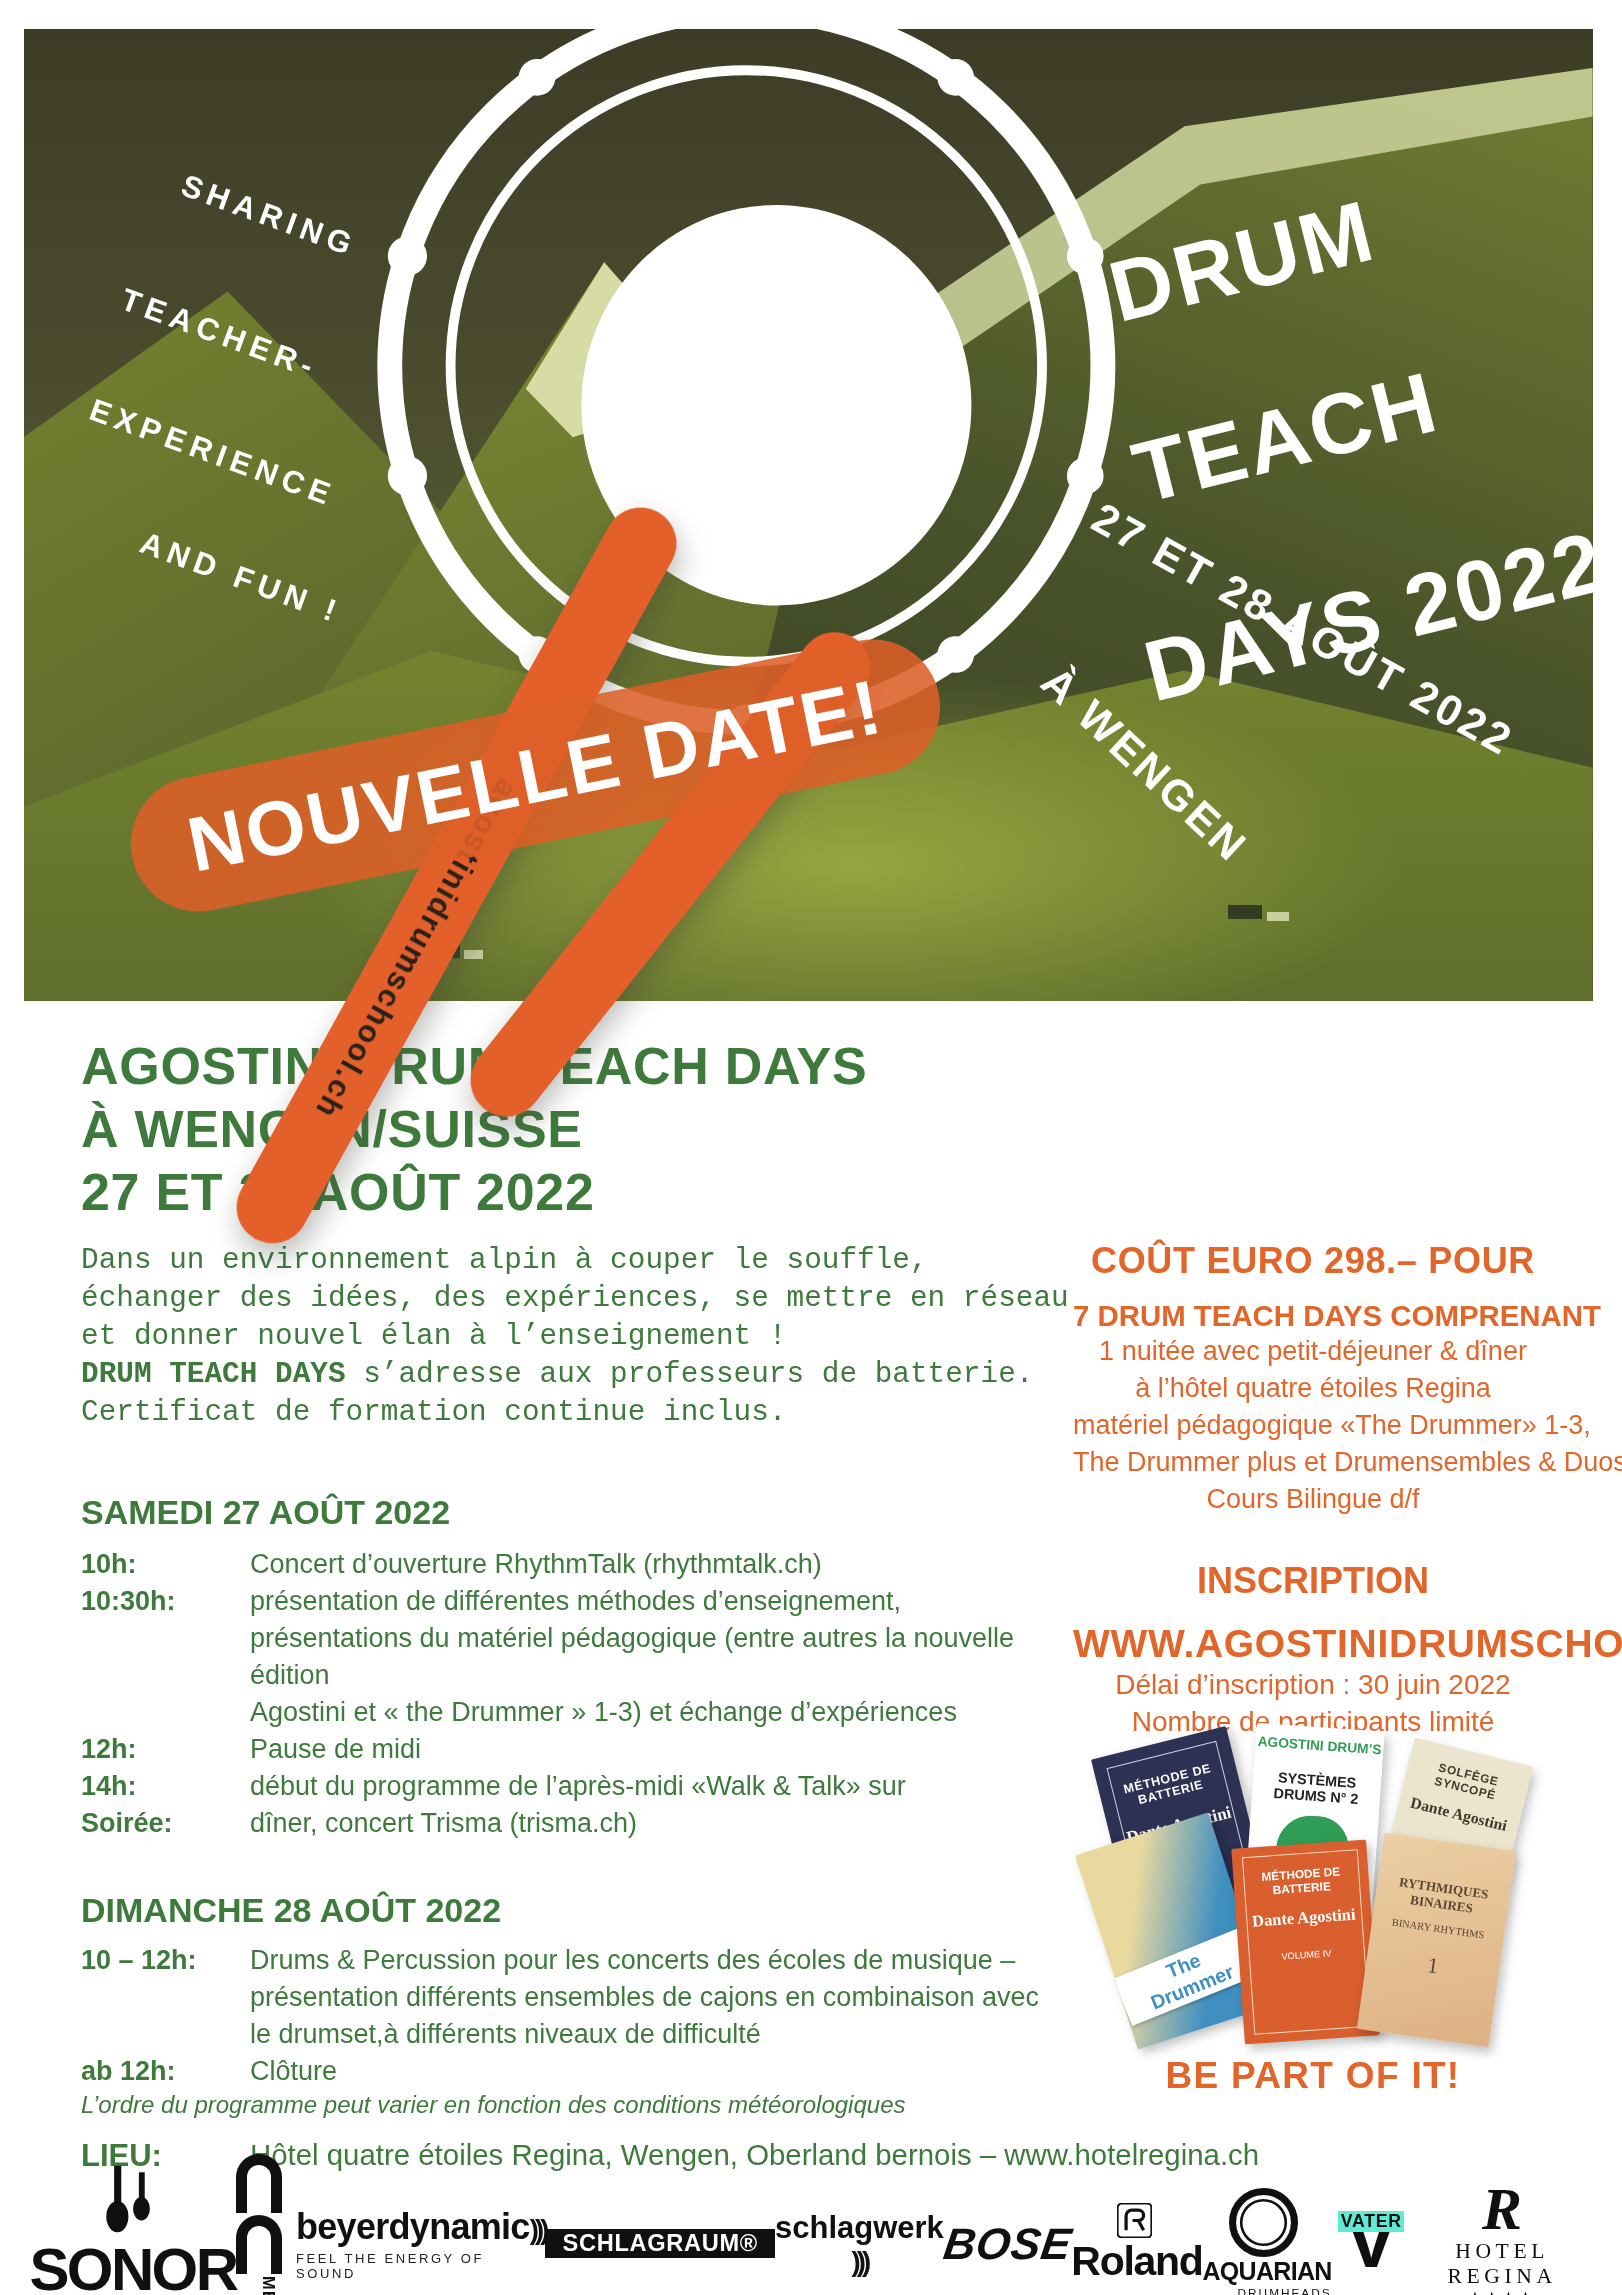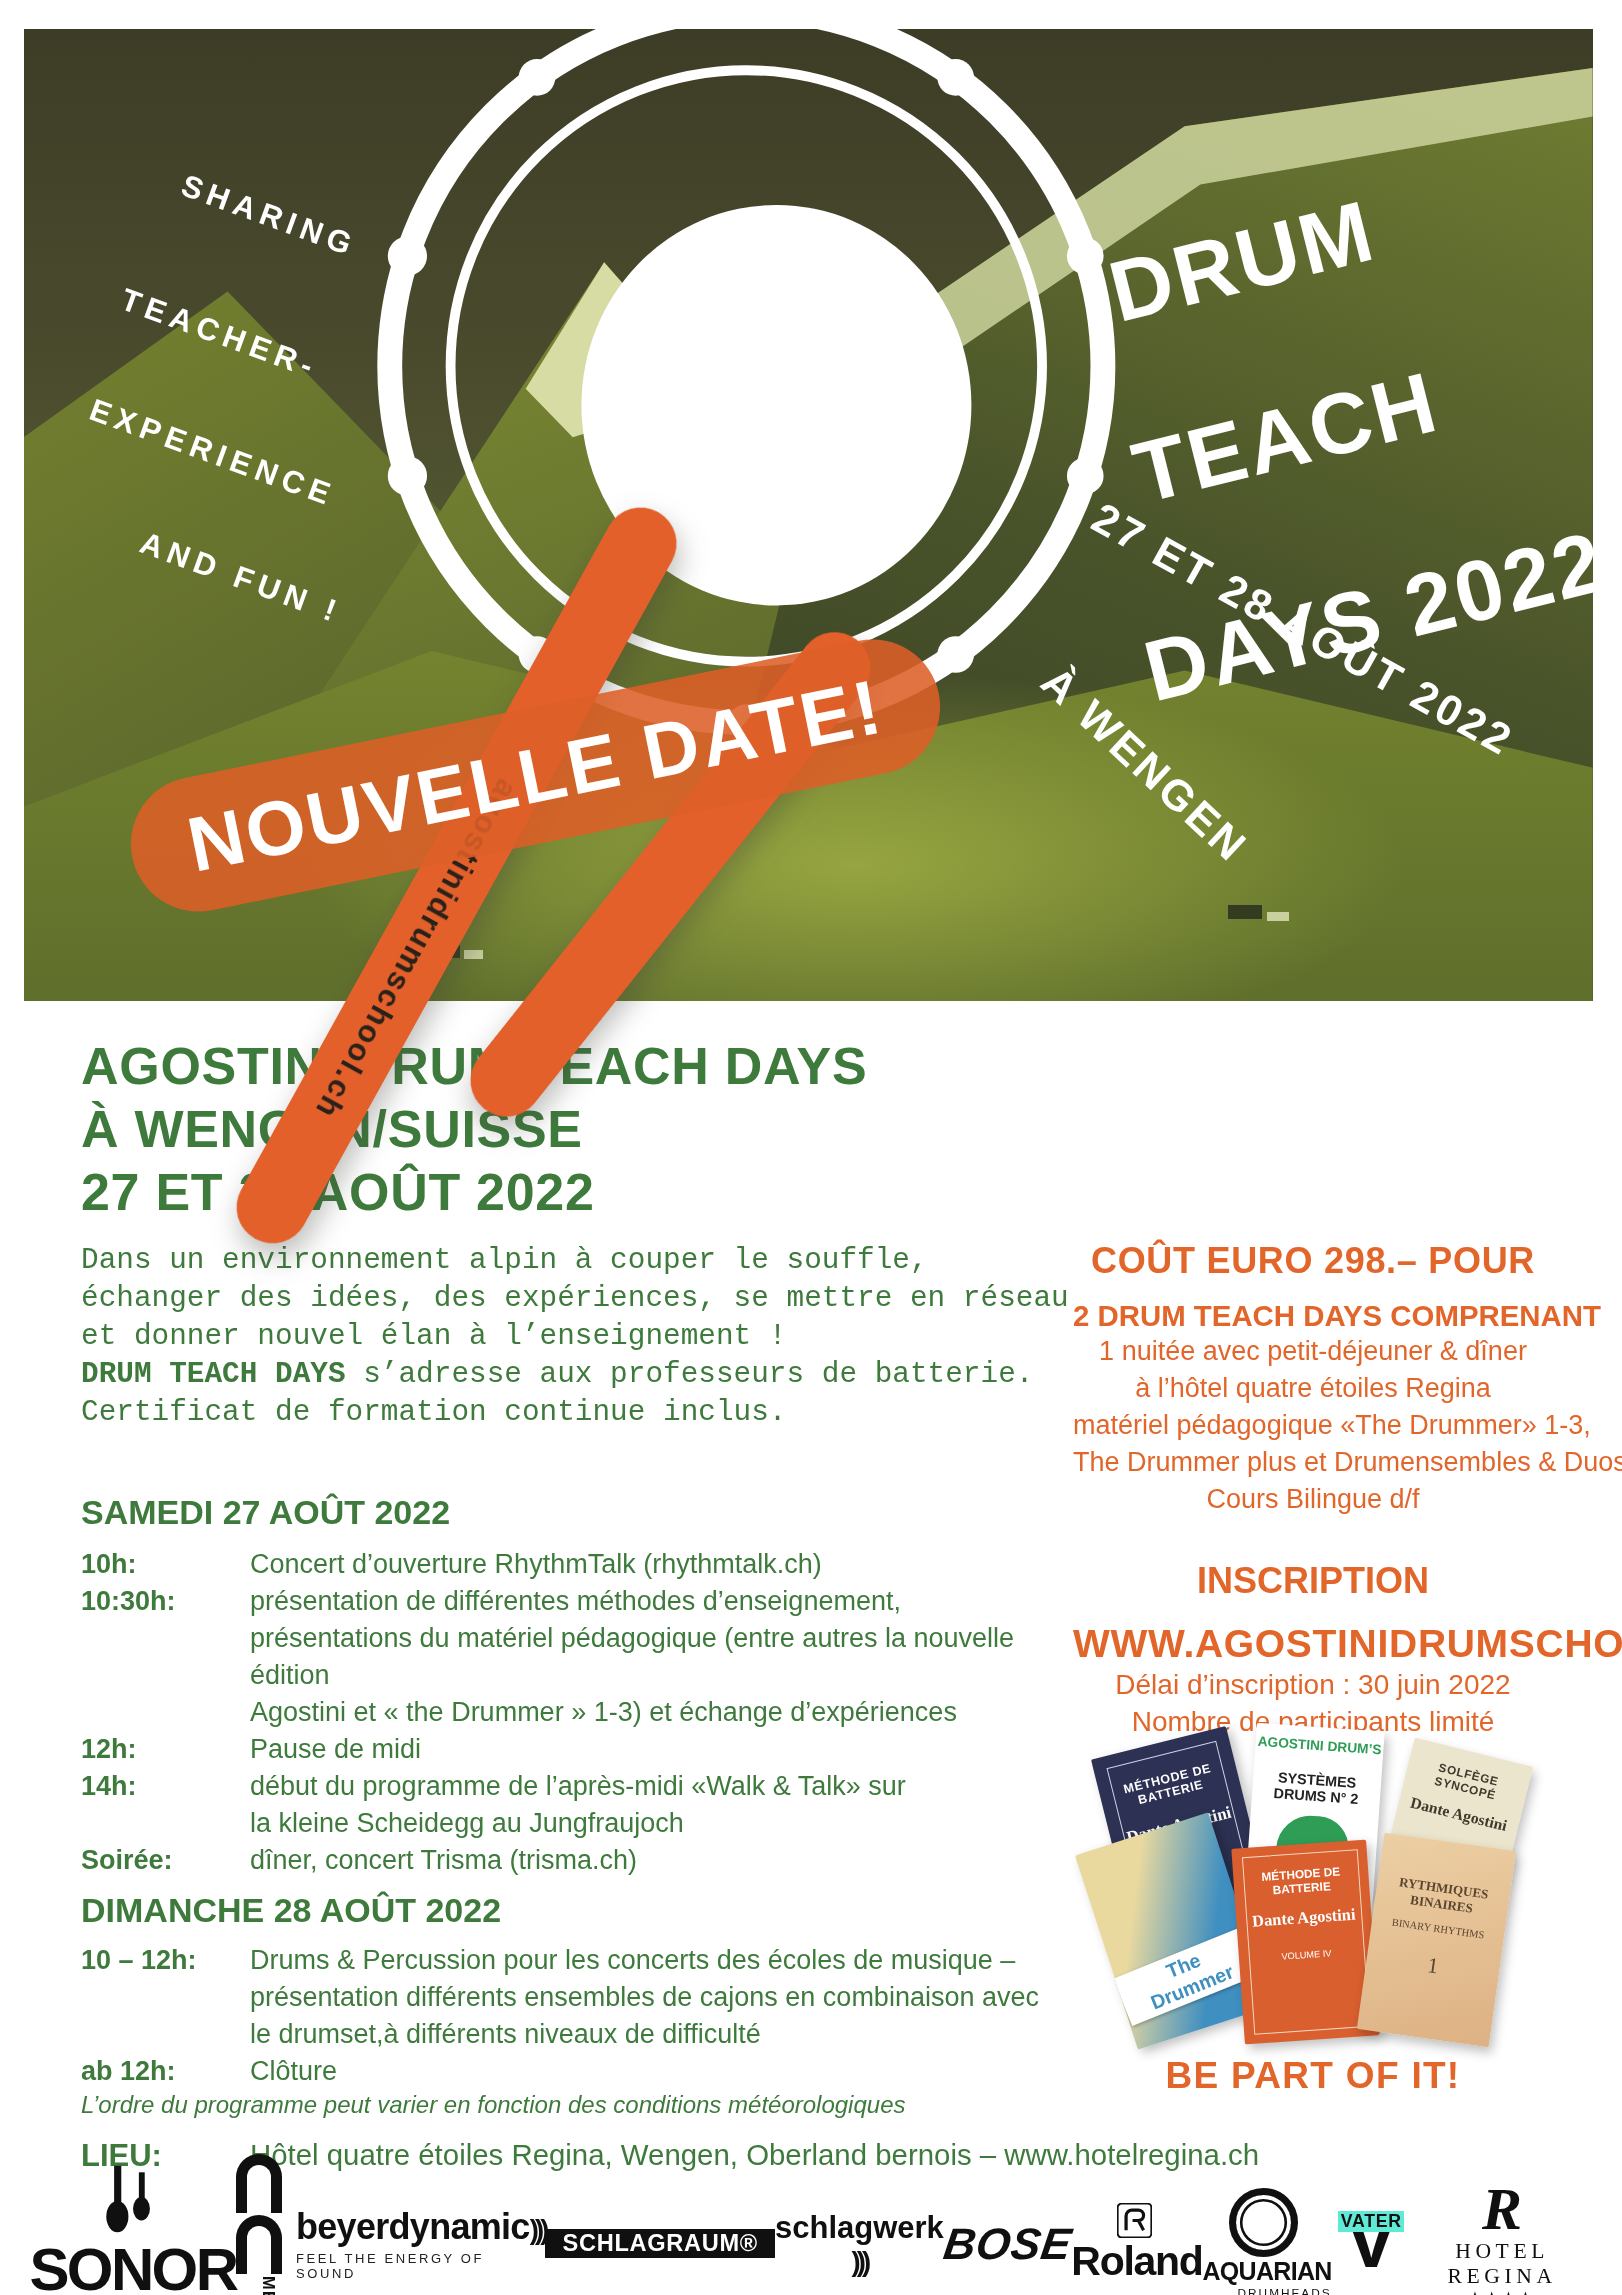--- a/index.html
+++ b/index.html
@@ -221,24 +221,20 @@
       </div>
     <div class="srow">
         <span class="t">12h:</span>
         <span>Pause de midi</span>
       </div>
     <div class="srow">
         <span class="t">14h:</span>
         <span>début du programme de l’après-midi «Walk &amp; Talk» sur</span>
       </div>
     <div class="srow">
-        <span class="t"></span>
-        <span>la kleine Scheidegg au Jungfraujoch</span>
-      </div>
-    <div class="srow">
         <span class="t">Soirée:</span>
         <span>dîner, concert Trisma (trisma.ch)</span>
       </div>
   </div>
 
   <div class="day-h green" style="top:1891px;">DIMANCHE 28 AOÛT 2022</div>
   <div class="sched green" style="top:1942px;">
     <div class="srow">
         <span class="t">10 – 12h:</span>
         <span>Drums &amp; Percussion pour les concerts des écoles de musique –</span>
@@ -259,21 +255,21 @@
 
   <div class="note green">L’ordre du programme peut varier en fonction des conditions météorologiques</div>
 
   <div class="lieu green">
     <span class="t">LIEU:</span>
     <span>Hôtel quatre étoiles Regina, Wengen, Oberland bernois – www.hotelregina.ch</span>
   </div>
 
   <div class="aside orange">
     <div class="cost-h nw">COÛT EURO 298.– POUR</div>
-    <div class="cost-sub nw">2 DRUM TEACH DAYS COMPRENANT</div>
+    <div class="cost-sub nw">7 DRUM TEACH DAYS COMPRENANT</div>
     <div class="cost-line">1 nuitée avec petit-déjeuner &amp; dîner</div>
     <div class="cost-line">à l’hôtel quatre étoiles Regina</div>
     <div class="cost-line">matériel pédagogique «The Drummer» 1-3,</div>
     <div class="cost-line">The Drummer plus et Drumensembles &amp; Duos</div>
     <div class="cost-line">Cours Bilingue d/f</div>
     <div class="insc-h">INSCRIPTION</div>
     <div class="site">WWW.AGOSTINIDRUMSCHOOL.CH</div>
     <div class="small-line">Délai d’inscription : 30 juin 2022</div>
     <div class="small-line">Nombre de participants limité</div>
   </div>

